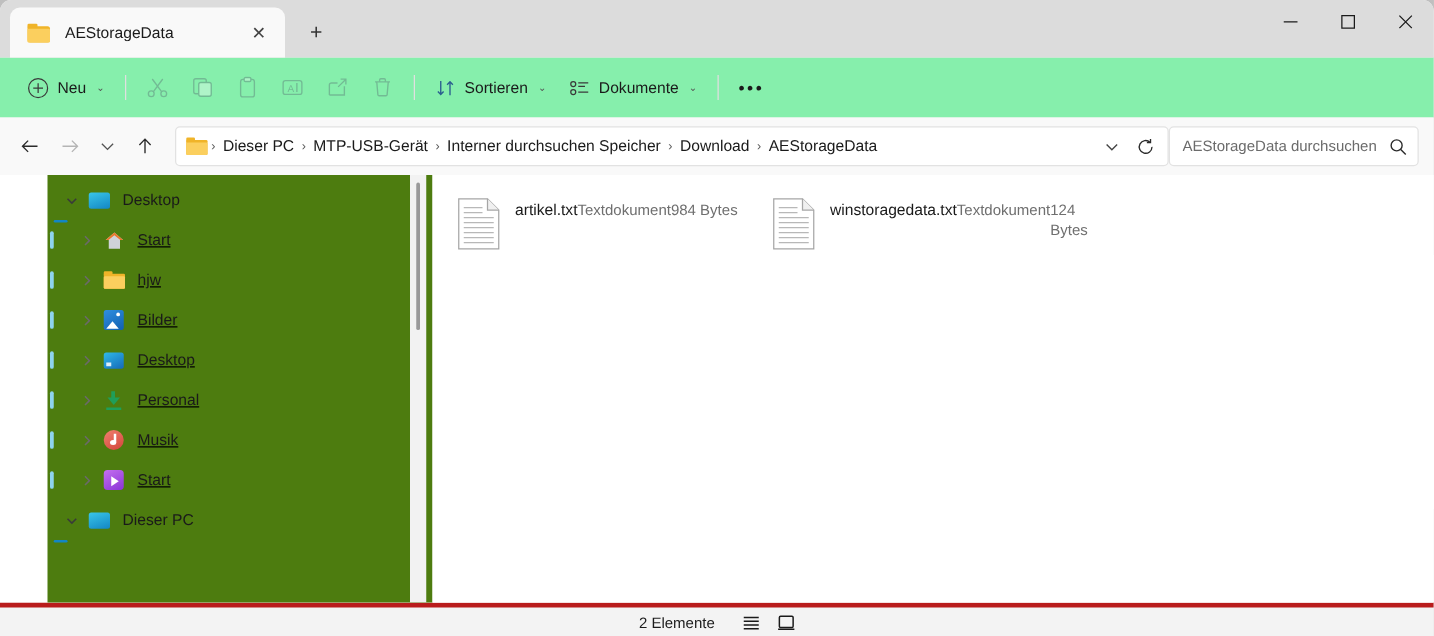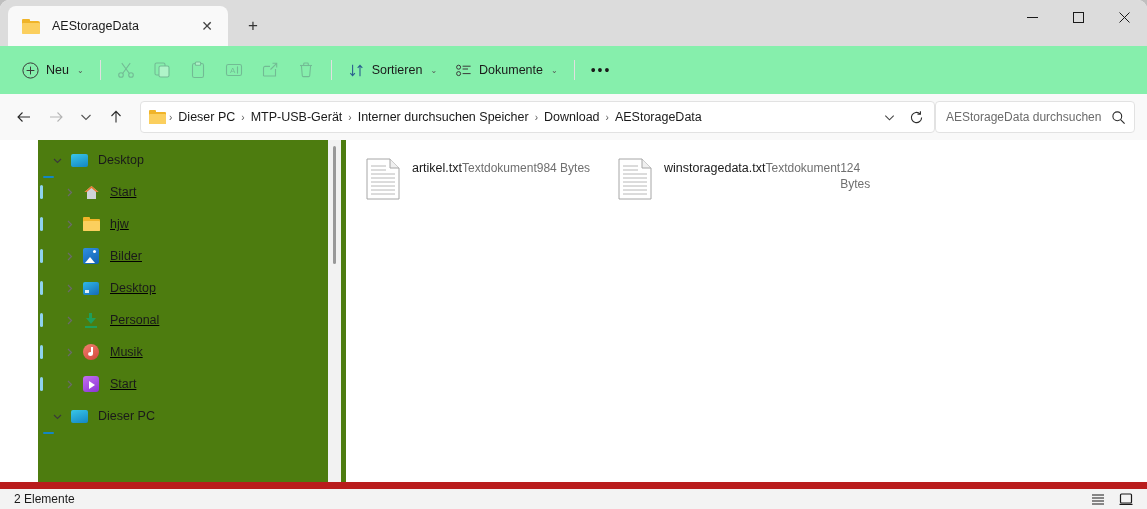--- a/index.html
+++ b/index.html
@@ -205,22 +205,22 @@
   .txt-icon svg { display: block; }
   .tile-meta { display: flex; flex-direction: row; justify-content: flex-start; padding-top: 2px; min-width: 0; }
   .fname { font-size: 12.5px; color: #1a1a1a; line-height: 16px; white-space: nowrap; }
   .ftype { font-size: 12px; color: #6f6f6f; line-height: 16px; }
   .fsize { font-size: 12px; color: #6f6f6f; line-height: 16px; }
 
   
   .statusbar {
     height: 27px; flex: 0 0 27px;
     background: #f3f3f3;
-    border-top: 7px solid #b91c1c;
-    display: flex; align-items: center; justify-content: space-between;
+    border-top: 4px solid #b91c1c;
+    display: flex; align-items: center; justify-content: center;
     padding: 0 8px 0 14px;
     gap: 16px;
   }
   .status-text { font-size: 12px; color: #1a1a1a; }
   .viewtoggles { display: flex; align-items: center; gap: 2px; }
   .vt { width: 26px; height: 22px; border-radius: 3px; display:flex; align-items:center; justify-content:center; color:#1a1a1a; }
 </style>
 </head>
 <body>
 

